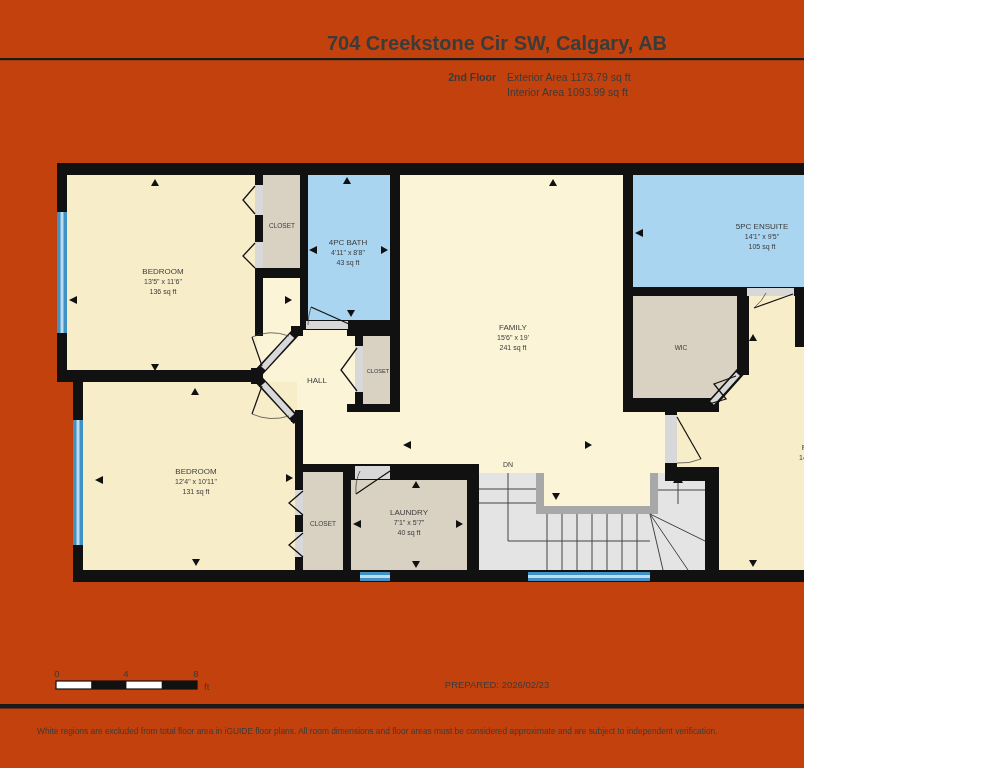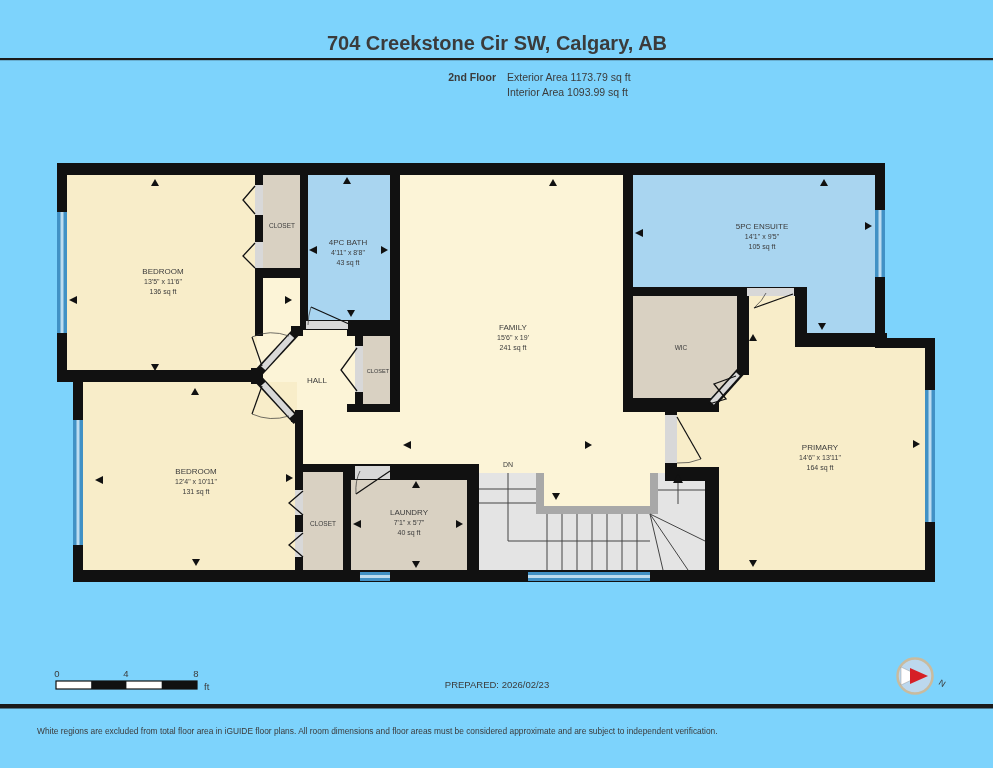--- a/index.html
+++ b/index.html
@@ -1,16 +1,16 @@
 <!DOCTYPE html>
 <html><head>
 <meta charset="utf-8">
 <style>
   html,body{margin:0;padding:0;background:#ffffff;}
-  #page{position:relative;width:993px;height:768px;background:#7dd3fc;overflow:hidden;
+  #page{position:relative;width:804px;height:768px;background:#c2410c;overflow:hidden;
         font-family:"Liberation Sans",sans-serif;}
   svg{position:absolute;left:0;top:0;}
   text{font-family:"Liberation Sans",sans-serif;fill:#3b3b3b;}
   .wall{fill:#111111;}
   .gap{fill:#d8d8d8;}
   .leaf{stroke:#111;stroke-width:1.2;fill:none;}
   .arc{stroke:#333;stroke-width:0.7;fill:none;}
   .chev{stroke:#111;stroke-width:1.3;fill:none;}
   .tread{stroke:#444;stroke-width:1;fill:none;}
   .arrow{fill:#111;}

